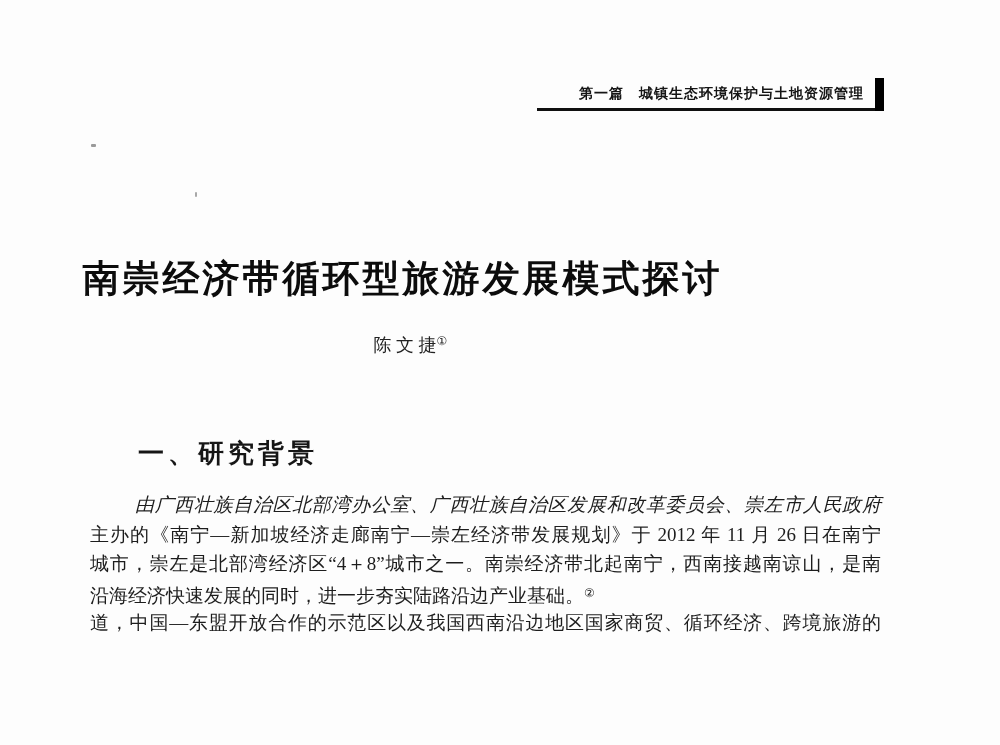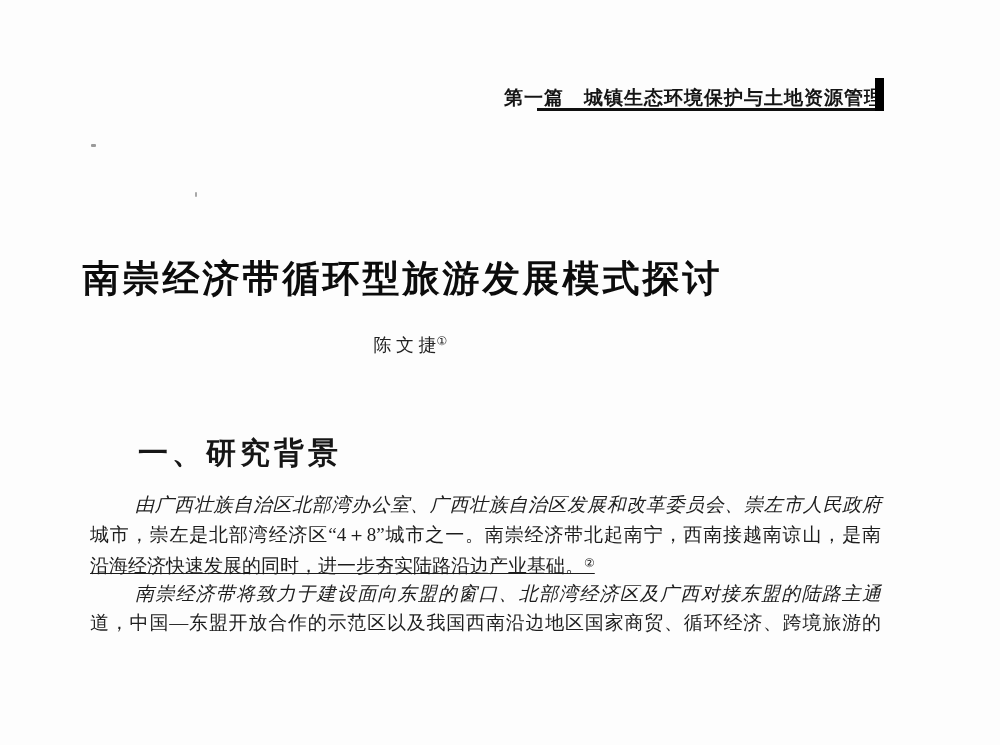--- a/index.html
+++ b/index.html
@@ -11,22 +11,22 @@
     font-family:"Liberation Serif","DejaVu Serif",serif;
     color:#1b1b1b;
   }
 
   
   .header-strip {
     position:absolute; top:84px; left:537px; width:347px; height:24px;
     border-bottom:3px solid #101010;
   }
   .header-text {
-    position:absolute; right:0; top:1px;
-    font-size:19px; font-weight:bold; letter-spacing:1px;
+    position:absolute; right:20px; top:1px;
+    font-size:14px; font-weight:bold; letter-spacing:1px;
     color:#151515; white-space:nowrap;
   }
   .header-bar {
     position:absolute; right:0; top:-6px; width:9px; height:33px;
     background:#000;
   }
 
   
   .title {
     position:absolute; top:259px; left:0; width:805px;
@@ -37,36 +37,36 @@
   .author {
     position:absolute; top:330px; left:0; width:821px;
     text-align:center; font-size:18px; line-height:22px; color:#222;
   }
   .author sup { font-size:12px; vertical-align:6px; }
 
   
   .section-heading {
     position:absolute; top:439px; left:138px;
     font-family:"Liberation Sans","DejaVu Sans",sans-serif;
-    font-size:30px; line-height:28px; font-weight:bold;
+    font-size:26px; line-height:28px; font-weight:bold;
     letter-spacing:4px; color:#161616; white-space:nowrap;
   }
 
   
   .body-text {
     position:absolute; left:90px; top:490px; width:791px;
     font-size:19px; color:#1d1d1d;
   }
   .line {
     height:29.5px; line-height:29.5px;
     text-align:justify; text-align-last:justify;
     overflow:visible;
   }
   .line.indent { text-indent:45px;font-style:italic; }
-  .line.para-end { text-align:center; text-align-last:left;text-decoration:underline; }
+  .line.para-end { text-align:center; text-align-last:left; }
   .line sup { font-size:12px; vertical-align:5px; }
 
   
   .speck { position:absolute; background:#9a9a9a; border-radius:1px; }
   .speck-a { left:91px; top:144px; width:5px; height:3px; }
   .speck-b { left:195px; top:192px; width:2px; height:5px; background:#a8a8a8; }
 </style>
 </head>
 <body>
 
@@ -78,20 +78,20 @@
 <div class="title">南崇经济带循环型旅游发展模式探讨</div>
 
 <div class="author">
   <span>陈 文 捷</span><sup>①</sup>
 </div>
 
 <div class="section-heading">一、研究背景</div>
 
 <div class="body-text">
   <div class="line indent">由广西壮族自治区北部湾办公室、广西壮族自治区发展和改革委员会、崇左市人民政府</div>
+  <div class="line">主办的《南宁—新加坡经济走廊南宁—崇左经济带发展规划》于 2012 年 11 月 26 日在南宁</div>
   <div class="line">城市，崇左是北部湾经济区“4＋8”城市之一。南崇经济带北起南宁，西南接越南谅山，是南</div>
   <div class="line para-end"><span>沿海经济快速发展的同时，进一步夯实陆路沿边产业基础。</span><sup>②</sup></div>
-  <div class="line indent">南崇经济带将致力于建设面向东盟的窗口、北部湾经济区及广西对接东盟的陆路主通</div>
   <div class="line">道，中国—东盟开放合作的示范区以及我国西南沿边地区国家商贸、循环经济、跨境旅游的</div>
 </div>
 
 <div class="speck speck-a"></div>
 <div class="speck speck-b"></div>
 
 </body></html>

